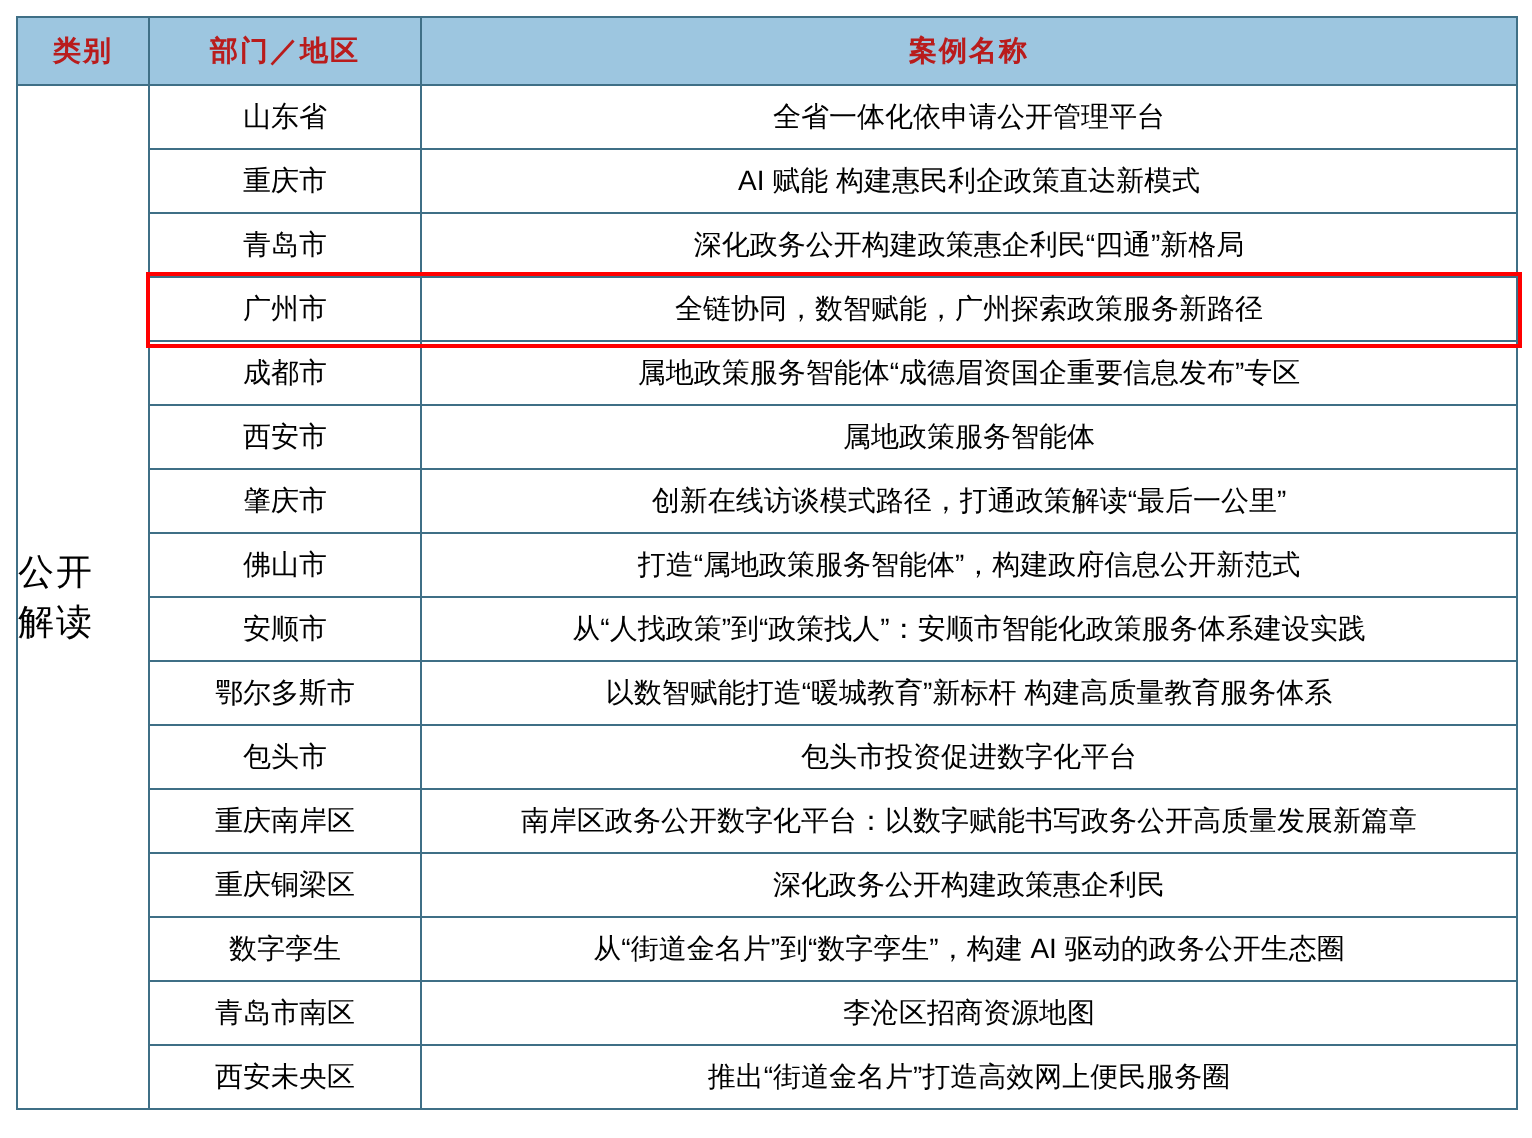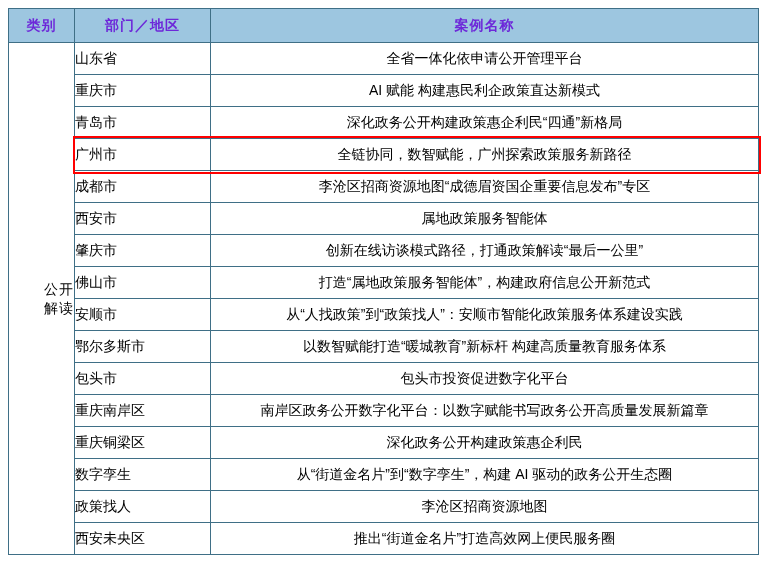--- a/index.html
+++ b/index.html
@@ -32,35 +32,35 @@
 
   table.case-table th,
   table.case-table td {
     border: 1px solid #3f6f86;
     padding: 0;
     height: 31px;
     vertical-align: middle;
   }
   table.case-table thead th {
     background: #9dc6e0;
-    color: #6d28d9;
+    color: #b91c1c;
     font-weight: bold;
     text-align: center;
     height: 33px;
     font-size: 14px;
     letter-spacing: 1px;
   }
   td.category-cell {
-    text-align: right;
+    text-align: left;
     line-height: 1.35;
-    font-size: 14px;
+    font-size: 18px;
     letter-spacing: 1px;
   }
   td.dept-cell {
-    text-align: left;
+    text-align: center;
     font-size: 14px;
   }
   td.name-cell {
     text-align: center;
     padding-left: 9px;
     font-size: 14px;
     white-space: nowrap;
     overflow: hidden;
   }
   
@@ -107,21 +107,21 @@
         <tr>
           <td class="dept-cell">青岛市</td>
           <td class="name-cell">深化政务公开构建政策惠企利民“四通”新格局</td>
         </tr>
         <tr class="highlight-row">
           <td class="dept-cell">广州市</td>
           <td class="name-cell">全链协同，数智赋能，广州探索政策服务新路径</td>
         </tr>
         <tr>
           <td class="dept-cell">成都市</td>
-          <td class="name-cell">李沧区招商资源地图“成德眉资国企重要信息发布”专区</td>
+          <td class="name-cell">属地政策服务智能体“成德眉资国企重要信息发布”专区</td>
         </tr>
         <tr>
           <td class="dept-cell">西安市</td>
           <td class="name-cell">属地政策服务智能体</td>
         </tr>
         <tr>
           <td class="dept-cell">肇庆市</td>
           <td class="name-cell">创新在线访谈模式路径，打通政策解读“最后一公里”</td>
         </tr>
         <tr>
@@ -146,21 +146,21 @@
         </tr>
         <tr>
           <td class="dept-cell">重庆铜梁区</td>
           <td class="name-cell">深化政务公开构建政策惠企利民</td>
         </tr>
         <tr>
           <td class="dept-cell">数字孪生</td>
           <td class="name-cell">从“街道金名片”到“数字孪生”，构建 AI 驱动的政务公开生态圈</td>
         </tr>
         <tr>
-          <td class="dept-cell">政策找人</td>
+          <td class="dept-cell">青岛市南区</td>
           <td class="name-cell">李沧区招商资源地图</td>
         </tr>
         <tr>
           <td class="dept-cell">西安未央区</td>
           <td class="name-cell">推出“街道金名片”打造高效网上便民服务圈</td>
         </tr>
       </tbody>
   </table>
   <div id="highlight-overlay" class="row-highlight-overlay" style="display: block; left: 72.5px; top: 135.5px; width: 688px; height: 38px; border-color: rgb(255, 0, 0);"></div>
 </div>

